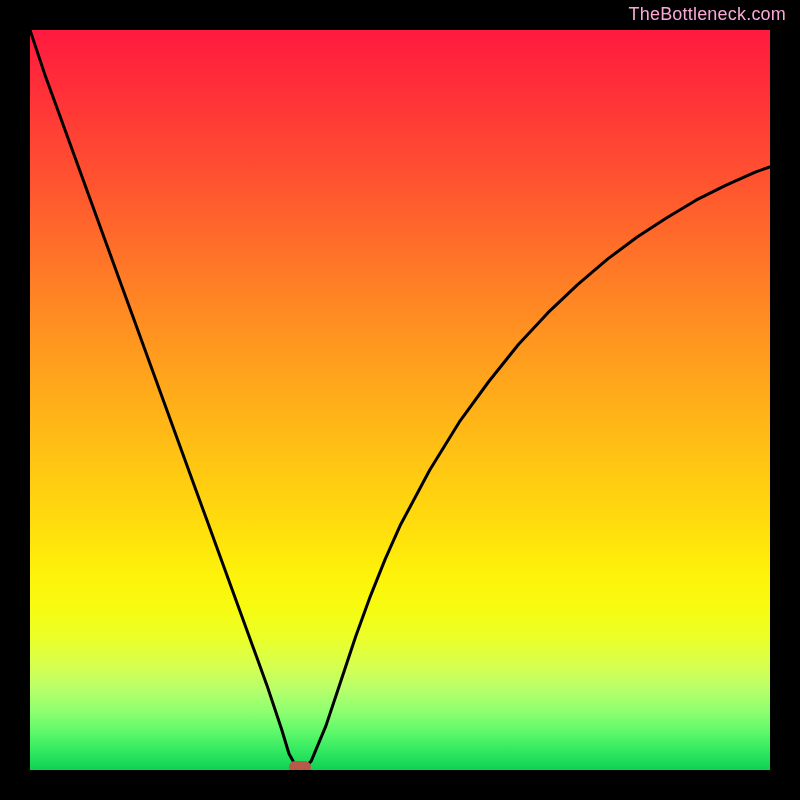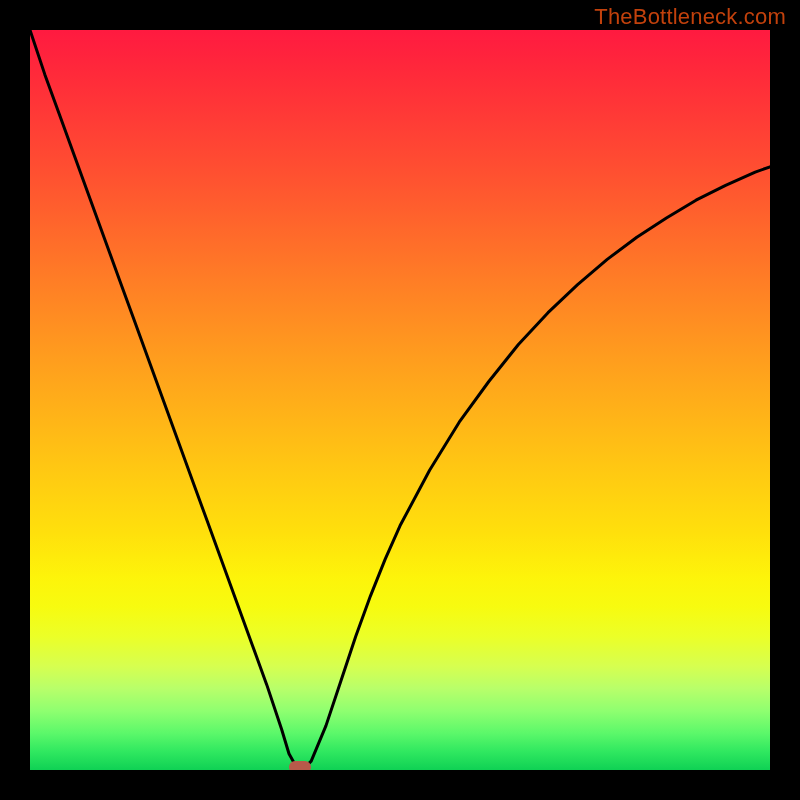--- a/index.html
+++ b/index.html
@@ -14,22 +14,22 @@
   .frame {
     position: relative;
     width: 800px;
     height: 800px;
     background: #000;
   }
   .watermark {
     position: absolute;
     top: 4px;
     right: 14px;
-    color: #c2410c;
-    font-size: 22px;
+    color: #f9a8d4;
+    font-size: 18px;
     font-weight: 400;
     letter-spacing: 0.2px;
     z-index: 30;
   }
   .plot-area {
     position: absolute;
     left: 30px;
     top: 30px;
     width: 740px;
     height: 740px;

